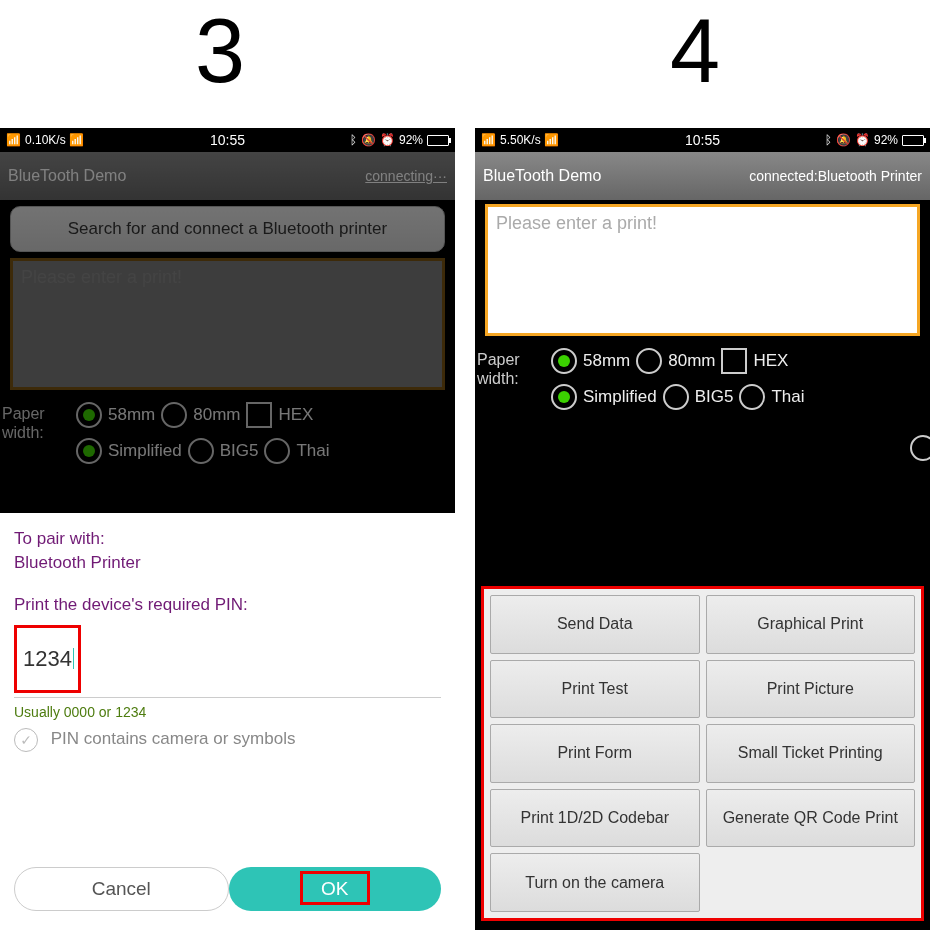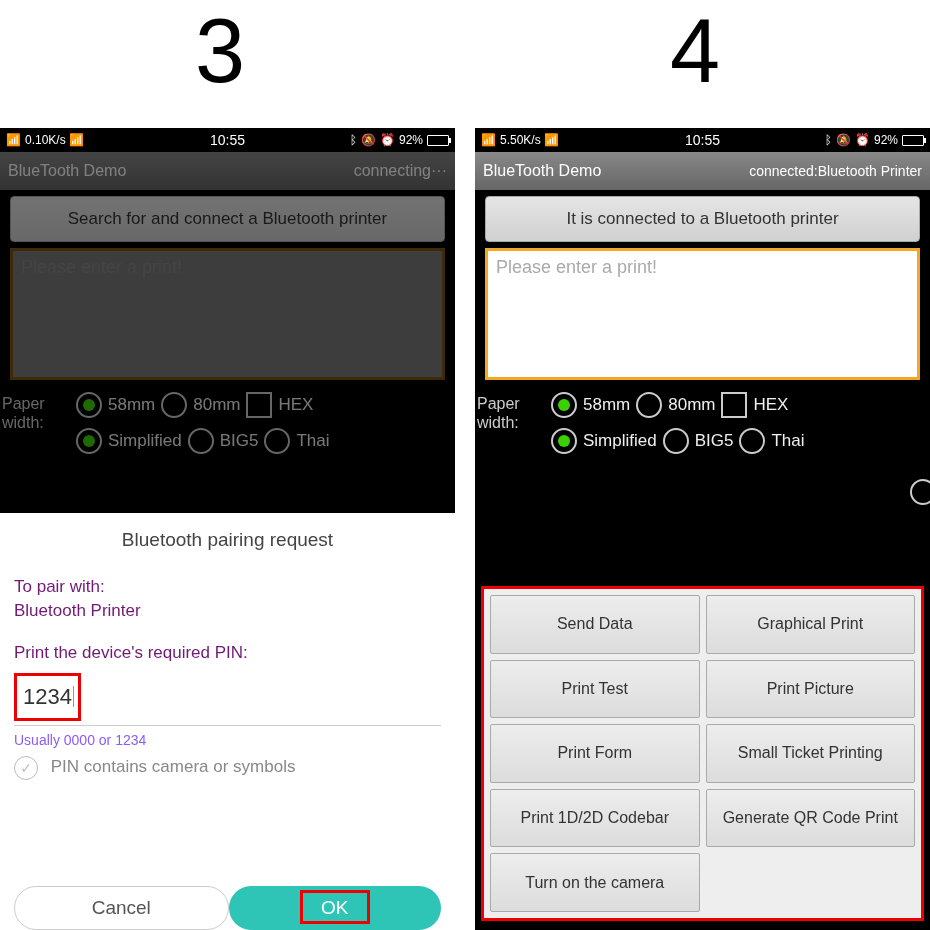--- a/index.html
+++ b/index.html
@@ -40,35 +40,35 @@
     padding: 0 6px;
     position: relative;
   }
   .status-left { display: flex; align-items: center; gap: 4px; flex:1; }
   .status-center { position:absolute; left:0; right:0; text-align:center; font-size:14px; }
   .status-right { display: flex; align-items: center; gap: 4px; justify-content:flex-end; flex:1; position:relative; z-index:2;}
   .battery { width: 22px; height: 11px; border: 1px solid #fff; border-radius: 1px; position: relative; }
   .battery::after { content:''; position:absolute; right:-3px; top:2px; width:2px; height:5px; background:#fff; }
   .battery-fill { background:#fff; height:100%; width:92%; }
   .app-title {
-    height: 38px;
+    height: 48px;
     background: linear-gradient(#888, #666);
     color: #fff;
     display: flex;
     align-items: center;
     padding: 13px 8px;
     font-size: 16px;
     justify-content: space-between;
   }
   .search-btn {
     margin: 6px 10px;
     height: 46px;
     background: linear-gradient(#e5e5e5, #d0d0d0);
     border: 1px solid #aaa;
-    border-radius: 4px;
+    border-radius: 10px;
     display: flex;
     align-items: center;
     justify-content: center;
     font-size: 17px;
     color: #333;
   }
   .textarea-box {
     margin: 4px 10px;
     height: 132px;
     border: 3px solid #f5a623;
@@ -155,39 +155,39 @@
     padding: 16px 14px 10px 14px;
     color: #555;
     font-size: 17px;
   }
   .dlg-title { text-align:center; font-size:19px; color:#444; margin-bottom: 26px; }
   .dlg-line { margin-bottom: 4px; font-size:17px; color:#701a75; }
   .dlg-gap { height: 18px; }
   .pin-wrap {
     display: inline-block;
     border: 3px solid #e00;
-    padding: 8px 6px;
+    padding: 18px 6px;
     margin-top: 6px;
     margin-bottom: 4px;
     text-align: center;
   }
   .pin-val { font-size: 22px; color:#333; position:relative; }
   .pin-val::after { content:''; position:absolute; right:-2px; top:2px; bottom:2px; width:1px; background:#2ec4b6; }
   .pin-underline { border-bottom: 1px solid #ccc; margin-bottom: 6px; }
-  .hint { color:#8b5cf6; font-size:14px; margin-bottom:8px; }
+  .hint { color:#4d7c0f; font-size:14px; margin-bottom:8px; }
   .chk-round {
     width: 24px; height: 24px; border:1px solid #bbb; border-radius:50%;
     display:inline-flex; align-items:center; justify-content:center;
     margin-right:8px; vertical-align:middle;
     color:#bbb; font-size:14px;
   }
   .dlg-note { margin-top:10px; color:#666; font-size:17px; line-height:1.35; }
   .dlg-btns {
     position:absolute;
-    bottom: 0;
+    bottom: 19px;
     left: 14px; right: 14px;
     display:flex;
   }
   .dlg-btn {
     flex:1;
     height: 44px;
     border-radius: 22px;
     display:flex; align-items:center; justify-content:center;
     font-size:19px;
   }
@@ -217,21 +217,21 @@
     <div class="status-right">
       <span>ᛒ</span>
       <span>🔕</span>
       <span>⏰</span>
       <span>92%</span>
       <span class="battery"><span class="battery-fill"></span></span>
     </div>
   </div>
   <div class="app-title">
     <span>BlueTooth Demo</span>
-    <span style="font-size:16px;">connecting···</span>
+    <span style="font-size:14px;text-decoration:underline;">connecting···</span>
   </div>
   <div class="search-btn">Search for and connect a Bluetooth printer</div>
   <div class="textarea-box">Please enter a print!</div>
   <div class="options-area">
     <div class="paper-label">Paper width:</div>
     <div class="opt-row">
       <span class="radio on"></span>
         <span>58mm</span>
       <span class="radio"></span>
         <span>80mm</span>
@@ -242,21 +242,20 @@
       <span class="radio on"></span>
         <span>Simplified</span>
       <span class="radio"></span>
         <span>BIG5</span>
       <span class="radio"></span>
         <span>Thai</span>
     </div>
   </div>
 
   <div class="dialog">
-    <div class="dlg-title">Bluetooth pairing request</div>
     <div class="dlg-line">To pair with:</div>
     <div class="dlg-line">Bluetooth Printer</div>
     <div class="dlg-gap"></div>
     <div class="dlg-line">Print the device's required PIN:</div>
     <div class="pin-wrap">
       <span class="pin-val">1234</span>
     </div>
     <div class="pin-underline"></div>
     <div class="hint">Usually 0000 or 1234</div>
     <div>
@@ -286,21 +285,20 @@
       <span>🔕</span>
       <span>⏰</span>
       <span>92%</span>
       <span class="battery"><span class="battery-fill"></span></span>
     </div>
   </div>
   <div class="app-title">
     <span>BlueTooth Demo</span>
     <span style="font-size:14px;">connected:Bluetooth Printer</span>
   </div>
-  <div class="search-btn">It is connected to a Bluetooth printer</div>
   <div class="textarea-box">Please enter a print!</div>
   <div class="options-area">
     <div class="paper-label">Paper width:</div>
     <div class="opt-row">
       <span class="radio on"></span>
         <span>58mm</span>
       <span class="radio"></span>
         <span>80mm</span>
       <span class="chk"></span>
         <span>HEX</span>

